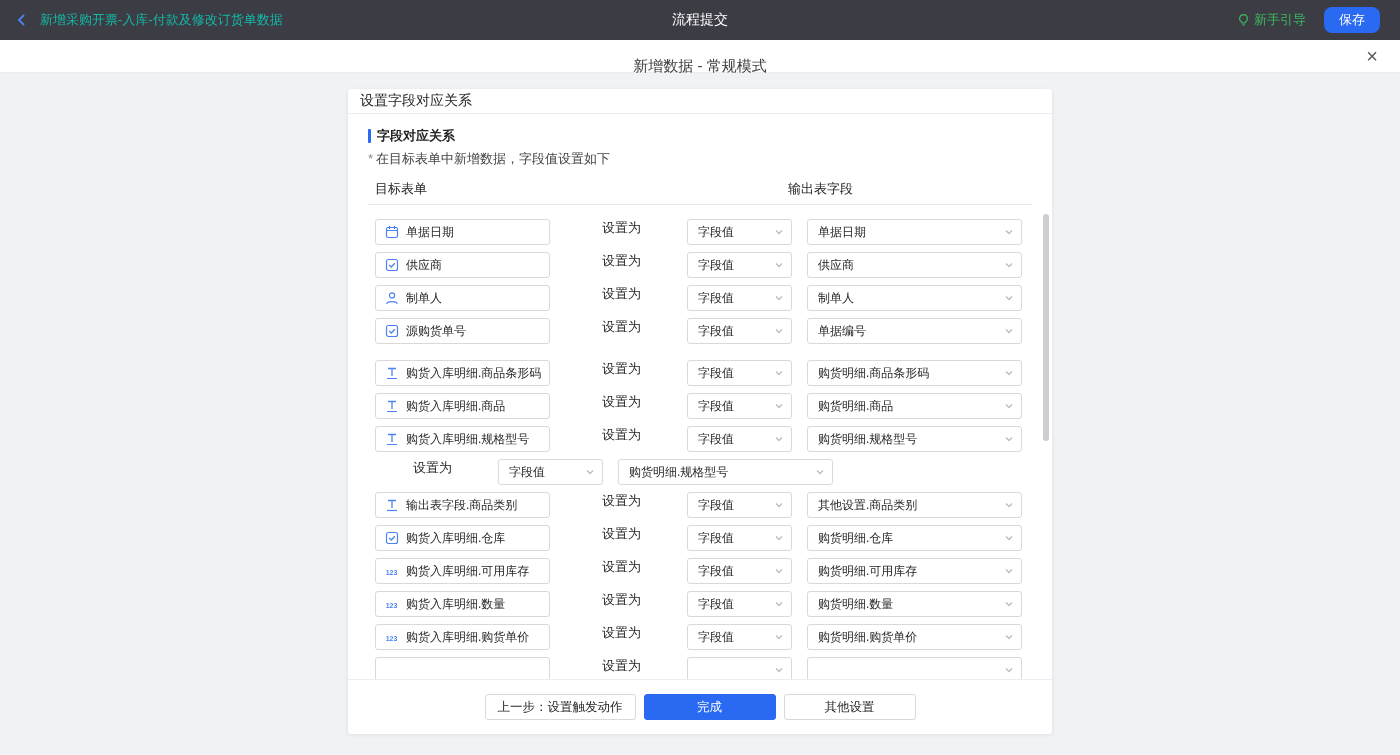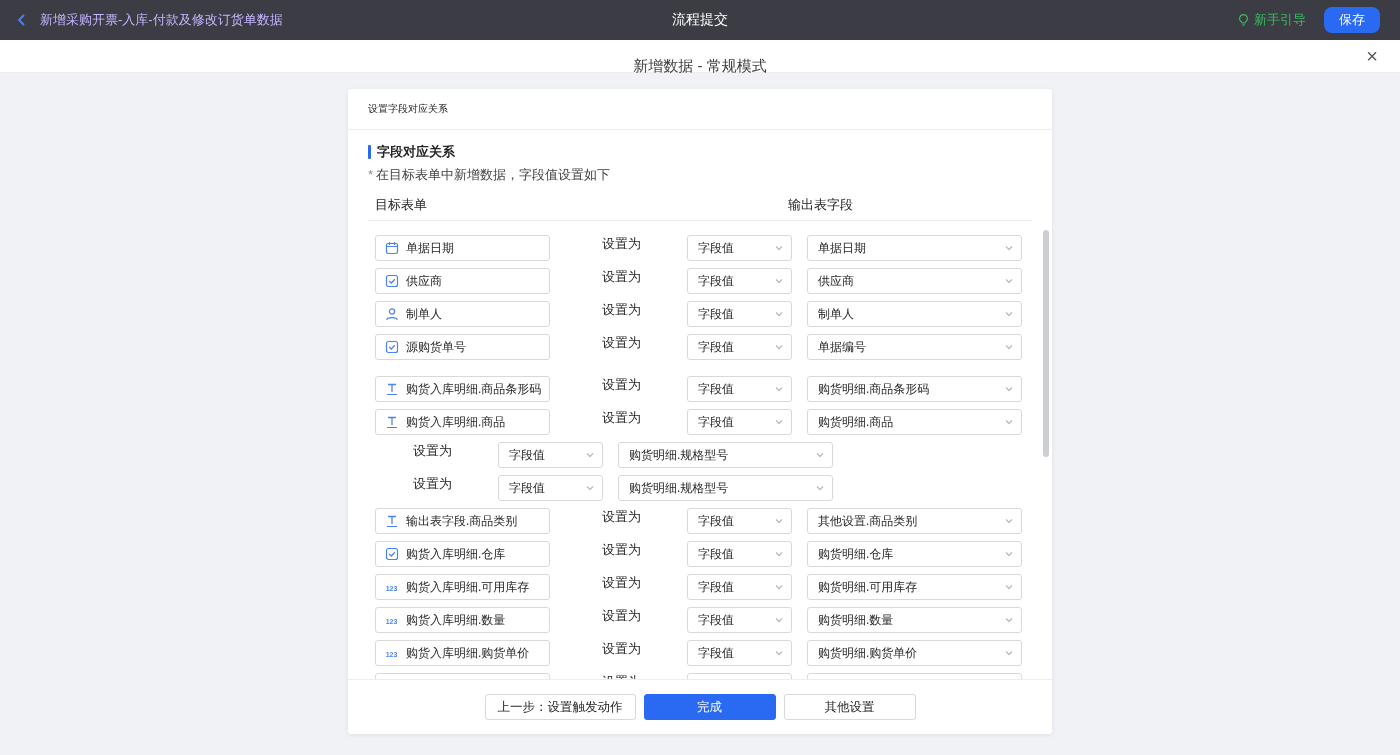--- a/index.html
+++ b/index.html
@@ -7,40 +7,40 @@
   body {
     font-family:"Liberation Sans","DejaVu Sans",sans-serif;
     background:#f0f2f5; overflow:hidden; color:#262626;
   }
 
   
   .topbar { height:40px; background:var(--topbar,#3c3c44); display:flex; align-items:center;
             position:relative; padding:0 20px 0 14px; }
   .topbar-left { display:flex; align-items:center; gap:10px; }
   .back-btn { display:flex; align-items:center; cursor:pointer; }
-  .wf-title { color:#c4b5fd; font-size:13px;text-align:center; }
+  .wf-title { color:#14b8a6; font-size:13px;text-align:center; }
   .topbar-center { position:absolute; left:50%; transform:translateX(-50%); color:#fff; font-size:14px; }
   .topbar-right { margin-left:auto; display:flex; align-items:center; gap:18px; }
   .guide { color:var(--green,#3cba5e); font-size:13px; display:flex; align-items:center; gap:4px; cursor:pointer; }
   .save-btn { background:var(--accent,#2a6af2); color:#fff; font-size:13px; border:none;
               border-radius:8px; height:26px; padding:0 15px; cursor:pointer; }
 
   
   .modalbar { height:33px; background:#fff; position:relative; display:flex;
               align-items:center; justify-content:center; border-bottom:1px solid #ededed; }
   .modal-title { font-size:15px; color:#404040;margin-top:20px; }
   .close-btn { position:absolute; right:22px; top:50%; transform:translateY(-50%);
                font-size:20px; color:#595959; cursor:pointer; line-height:1; }
 
   
   .main { height:682px; padding-top:16px; }
   .card { width:704px; height:645px; margin:0 auto; background:#fff; border-radius:3px;
           box-shadow:0 1px 4px rgba(0,0,0,.08); display:flex; flex-direction:column; }
-  .card-header { height:41px; border-bottom:1px solid #ebedf0; display:flex; align-items:center;
-                 padding:0 20px; font-size:10px; color:#262626; flex:none; }
+  .card-header { height:25px; border-bottom:1px solid #ebedf0; display:flex; align-items:center;
+                 padding:0 12px; font-size:14px; color:#262626; flex:none; }
   .card-body { flex:1; overflow:hidden; position:relative; padding:14px 20px 0; }
 
   .sec-title { display:flex; align-items:center; gap:6px; font-size:13px; font-weight:bold; color:#262626; height:16px; }
   .sec-bar { width:3px; height:14px; background:var(--accent,#2a6af2); border-radius:1px; }
   .hint { margin-top:6px; font-size:13px; color:#434343; height:18px; }
   .hint .star { color:#8c8c8c; margin-right:3px; }
 
   .col-heads { position:relative; margin-top:12px; height:20px; font-size:13px; color:#262626; }
   .col-left { position:absolute; left:7px; }
   .col-right { position:absolute; left:420px; }
@@ -284,20 +284,29 @@
     <div class="dd dd-out">
       <span>购货明细.商品</span>
       <span class="chev">
                   <svg width="10" height="10" viewBox="0 0 10 10">
                     <polyline points="2,3.5 5,6.5 8,3.5" fill="none" stroke="#b8bcc4" stroke-width="1.3"></polyline>
                   </svg>
                 </span>
     </div>
             </div>
             <div class="map-row">
+    <div class="field-box">
+      <span class="f-icon">
+                  <svg width="14" height="14" viewBox="0 0 14 14">
+                    <path d="M3 2.5 H11 M7 2.5 V10" stroke="#4c82f2" stroke-width="1.3" fill="none"></path>
+                    <line x1="2" y1="12.5" x2="12" y2="12.5" stroke="#4c82f2" stroke-width="1.2"></line>
+                  </svg>
+                </span>
+      <span class="f-label">购货入库明细.规格型号</span>
+    </div>
     <span class="set-label">设置为</span>
     <div class="dd dd-type">
       <span>字段值</span>
       <span class="chev">
                   <svg width="10" height="10" viewBox="0 0 10 10">
                     <polyline points="2,3.5 5,6.5 8,3.5" fill="none" stroke="#b8bcc4" stroke-width="1.3"></polyline>
                   </svg>
                 </span>
     </div>
     <div class="dd dd-out">

